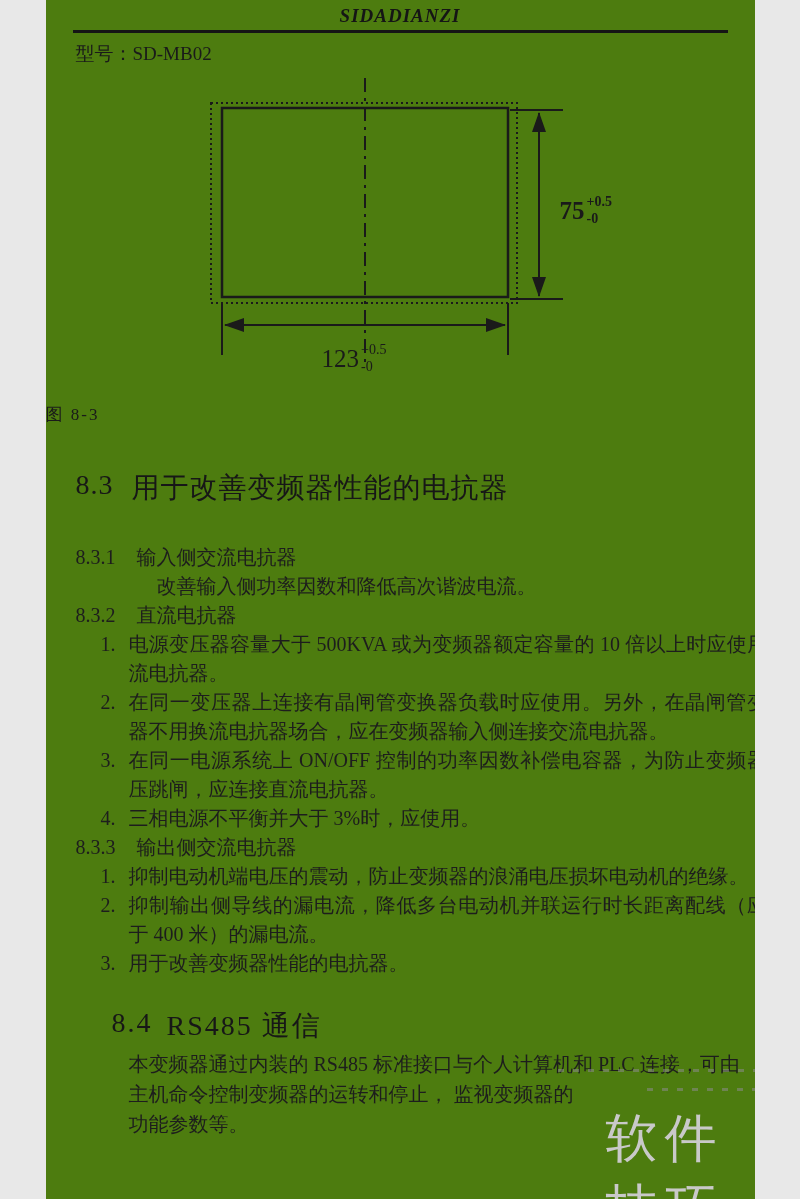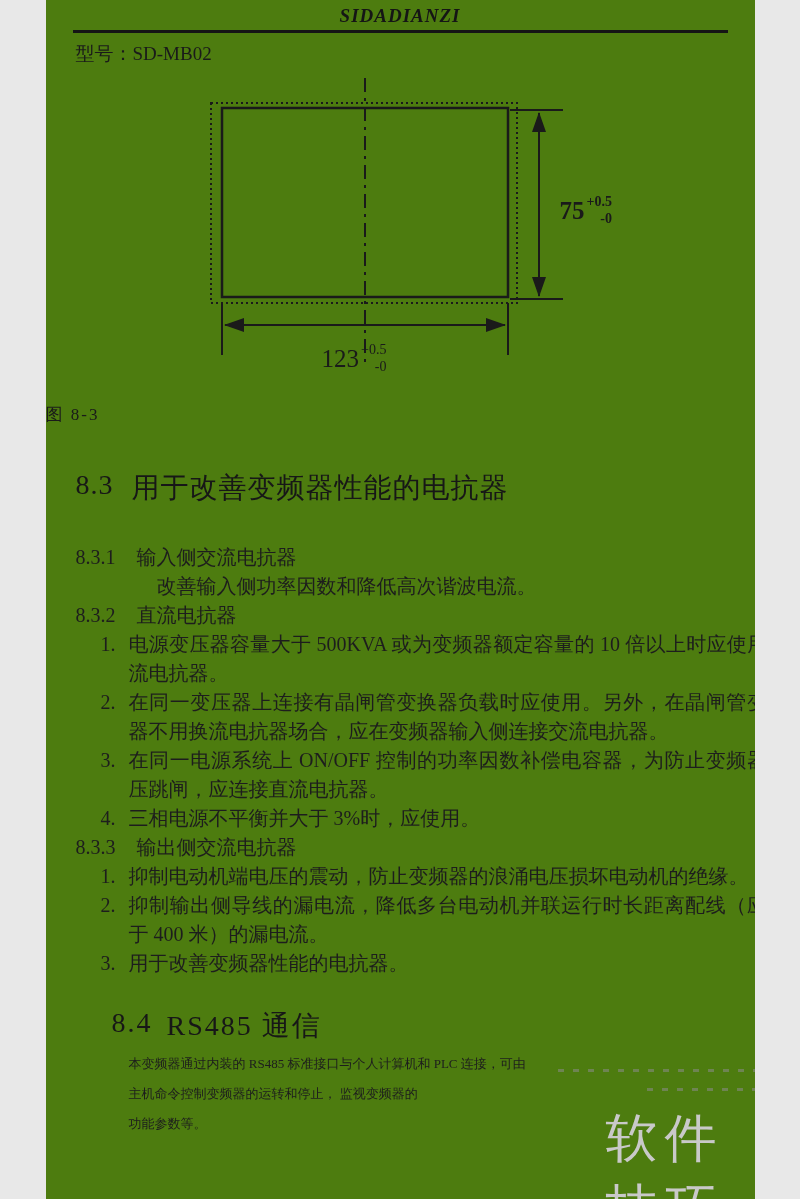--- a/index.html
+++ b/index.html
@@ -11,38 +11,38 @@
   
   .brand{position:absolute;top:5px;left:0;width:100%;text-align:center;
     font-size:19px;font-style:italic;font-weight:700;letter-spacing:1px;color:#151515;}
   .rule{position:absolute;top:30px;left:27px;right:27px;height:3px;background:#151515;}
   .model{position:absolute;top:41px;left:30px;font-size:19px;color:#1a1a1a;}
   
   .figure{position:absolute;top:72px;left:0;width:800px;height:366px;}
   .figure svg{position:absolute;top:0;left:0;}
   .dim{position:absolute;display:flex;align-items:center;color:#1a1a1a;}
   .dim-base{font-size:25px;line-height:1;}
-  .dim-tol{display:flex;flex-direction:column;font-size:14px;line-height:1.2;margin-left:2px;text-align:right;}
+  .dim-tol{display:flex;flex-direction:column;font-size:14px;line-height:1.2;margin-left:2px;}
   .dim-h{left:514px;top:122px;font-weight:bold;}
   .dim-w{left:276px;top:270px;}
   .caption{position:absolute;top:331px;left:0;width:640px;text-align:left;
     font-size:17px;letter-spacing:2px;color:#1a1a1a;}
   
   .h1{position:absolute;left:30px;display:flex;gap:18px;font-size:28px;color:#171717;letter-spacing:1px;}
   .h1-83{top:469px;}
   .h1-84{top:1007px;gap:14px;letter-spacing:2px;margin-left:36px;}
   .content{position:absolute;top:543px;left:30px;width:712px;
     font-size:20px;line-height:29px;color:#1d1d1d;}
   .subhead{display:flex;gap:21px;}
   .indent-body{margin-left:81px;}
   .li{display:flex;margin-left:25px;}
   .li-num{flex:none;width:28px;}
   .li-text{flex:1;text-align:justify;}
   .para{position:absolute;top:1049px;left:83px;width:662px;
-    font-size:13px;line-height:30px;color:#1d1d1d;}
+    font-size:20px;line-height:30px;color:#1d1d1d;}
   
   .remnant{position:absolute;height:3px;opacity:.55;
     background:repeating-linear-gradient(90deg,#8a8a8a 0 6px,transparent 6px 15px);}
   .remnant-1{left:512px;top:1069px;width:248px;}
   .remnant-2{left:601px;top:1088px;width:154px;}
   
   .watermark{position:absolute;left:560px;top:1104px;
     font-family:"Liberation Sans","DejaVu Sans",sans-serif;
     font-size:52px;letter-spacing:7px;color:#c9c9c9;font-weight:400;}
 </style>

